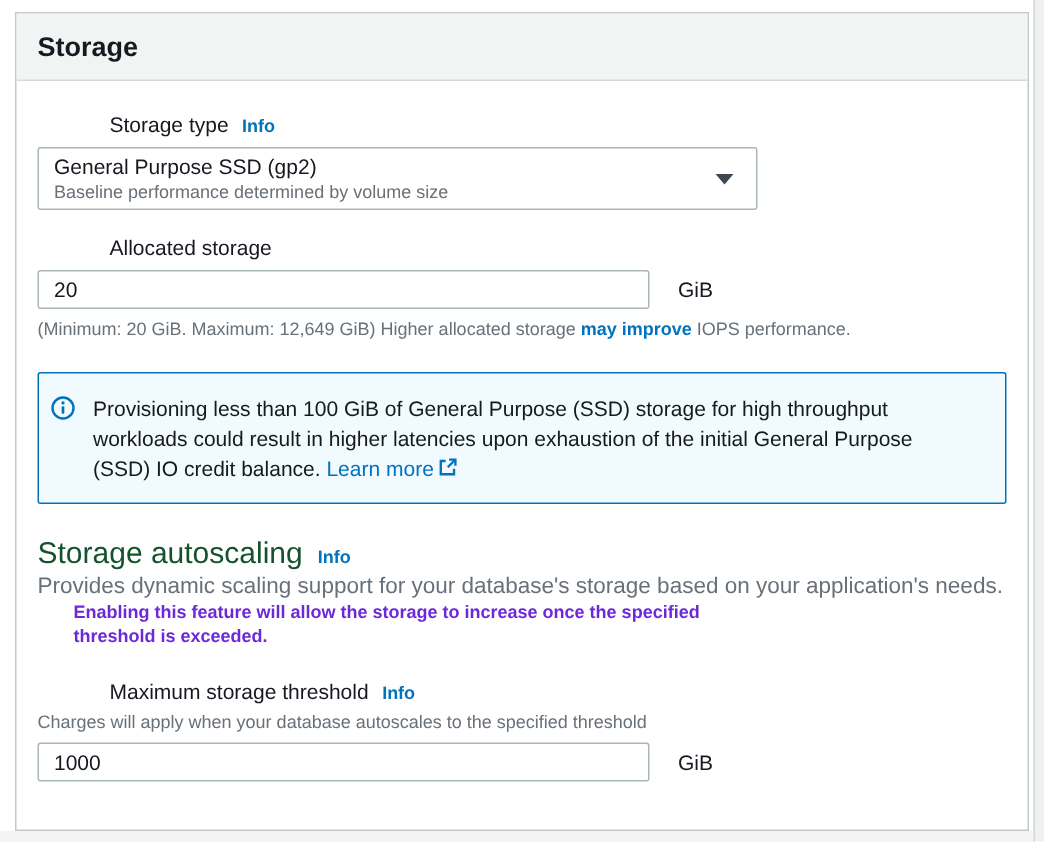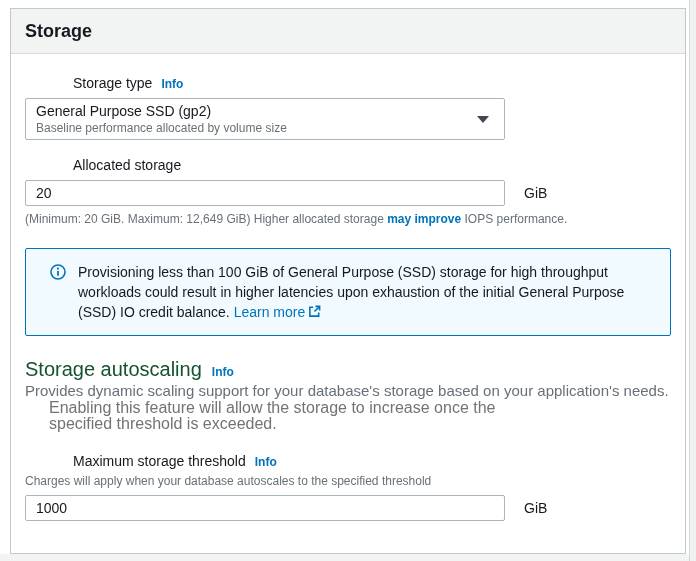--- a/index.html
+++ b/index.html
@@ -56,37 +56,37 @@
   .select-sub  { font-size: 12px; color: #687078; line-height: 15px; }
   .caret {
     width: 0; height: 0; margin-left: 10px; margin-right: 5px;
     border-left: 6px solid transparent; border-right: 6px solid transparent;
     border-top: 7px solid #414750;
   }
 
   .field-allocated { margin-top: 16px; }
   .input-row { display: flex; align-items: center; margin-top: 6px; }
   .text-input {
-    width: 480px; height: 26px;
+    width: 408px; height: 26px;
     border: 1px solid #aab7b8; border-radius: 2px;
     padding: 0 10px; font-size: 14px; color: #16191f;
     font-family: "Liberation Sans", sans-serif;
     outline: none; background: #fff;
   }
   .unit { margin-left: 19px; font-size: 14px; color: #16191f; }
   .hint { margin-top: 6px; font-size: 12px; color: #687078; line-height: 15px; }
   .hint a { color: #0073bb; font-weight: 700; text-decoration: none; cursor: pointer; }
 
   
   .alert {
     margin-top: 21px;
     width: 646px;
     background: #f1faff;
     border: 1px solid #0073bb; border-radius: 2px;
-    padding: 13px 24px;
+    padding: 13px 8px;
     display: flex; align-items: flex-start; gap: 12px;
   }
   .alert-icon { flex: 0 0 16px; margin-top: 2px; }
   .alert-text { margin: 0; font-size: 14px; line-height: 20px; color: #16191f; max-width: 586px; }
   .alert-text a { color: #0073bb; text-decoration: none; cursor: pointer; white-space: nowrap; }
   .ext-icon { vertical-align: -1px; margin-left: 3px; }
 
   
   .section-heading-row { margin-top: 22px; display: flex; align-items: baseline; gap: 10px; }
   .section-heading { margin: 0; font-size: 20px; font-weight: 400; color: #14532d; line-height: 22px; }
@@ -95,21 +95,21 @@
   .checkbox-row { margin-top: 13px; display: flex; align-items: flex-start; gap: 10px; }
   .checkbox {
     flex: 0 0 14px; width: 14px; height: 14px; margin-top: 2px;
     background: #0073bb; border: 1px solid #0073bb; border-radius: 2px;
     display: inline-flex; align-items: center; justify-content: center;
     cursor: pointer;
   }
   .checkbox-label { font-size: 14px; color: #16191f; line-height: 18px; cursor: pointer; }
   .checkbox-desc {
     margin-top: 2px; margin-left: 24px;
-    font-size: 16px; color: #737373; line-height: 16px; max-width: 455px;
+    font-size: 12px; color: #6d28d9; line-height: 16px; max-width: 455px; font-weight: bold;
   }
 
   .field-threshold { margin-top: 20px; }
 </style>
 </head>
 <body>
 
 <section class="card">
   <header class="card-header">
     <h2>Storage</h2>
@@ -118,21 +118,21 @@
   <div class="card-body">
 
     <div>
       <div class="label-row">
         <span class="field-label">Storage type</span>
         <a class="info-link">Info</a>
       </div>
       <div class="select">
         <div>
           <div class="select-main">General Purpose SSD (gp2)</div>
-          <div class="select-sub">Baseline performance allocated by volume size</div>
+          <div class="select-sub">Baseline performance determined by volume size</div>
         </div>
         <span class="caret"></span>
       </div>
     </div>
 
     <div class="field-allocated">
       <div class="label-row">
         <span class="field-label">Allocated storage</span>
       </div>
       <div class="input-row">

